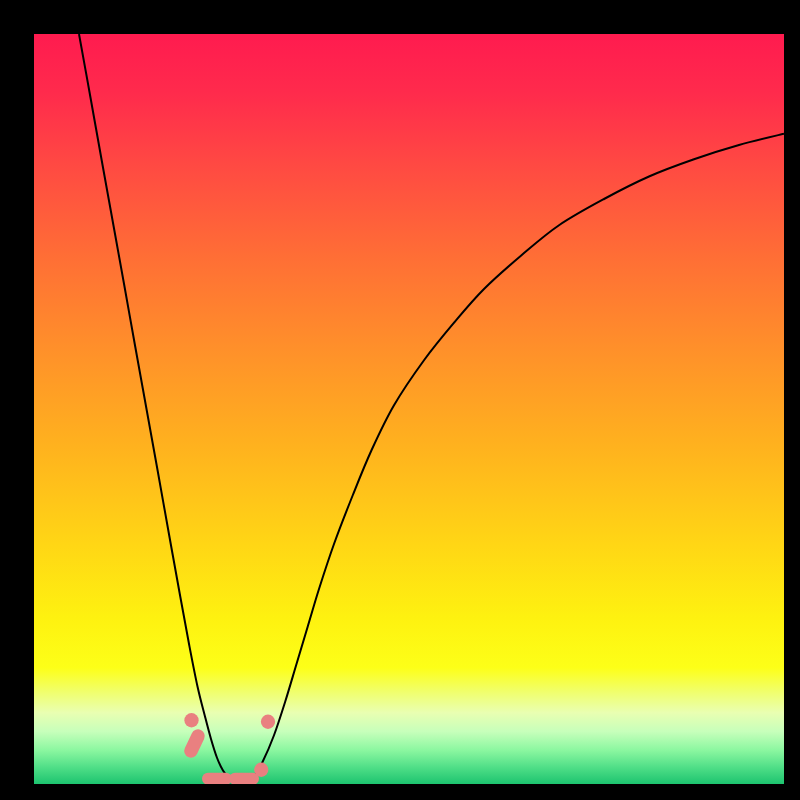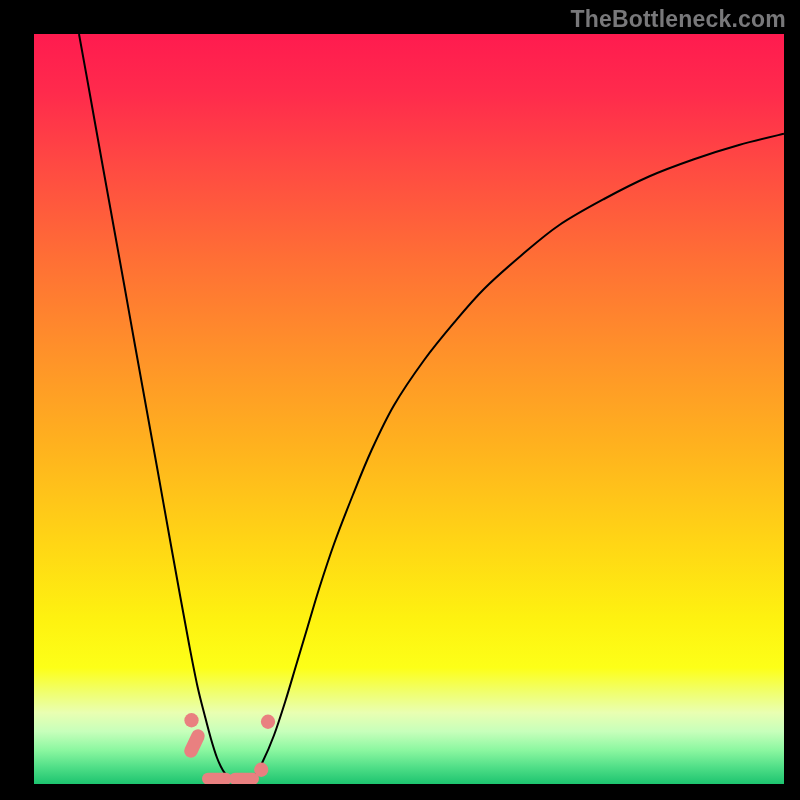--- a/index.html
+++ b/index.html
@@ -84,14 +84,13 @@
       <g id="markerGroup">
           <circle cx="157.50" cy="686.25" r="7.13" fill="#e98080"></circle>
           <rect x="-6.75" y="-15.00" width="13.50" height="30.00" rx="6.75" ry="6.75" fill="#e98080" transform="translate(160.50,709.50) rotate(25)"></rect>
           <rect x="-15.00" y="-6.00" width="30.00" height="12.00" rx="6.00" ry="6.00" fill="#e98080" transform="translate(183.00,744.75) rotate(0)"></rect>
           <rect x="-15.00" y="-6.00" width="30.00" height="12.00" rx="6.00" ry="6.00" fill="#e98080" transform="translate(210.00,744.75) rotate(0)"></rect>
           <circle cx="227.25" cy="735.75" r="7.13" fill="#e98080"></circle>
           <circle cx="234.00" cy="687.75" r="7.13" fill="#e98080"></circle>
         </g>
     </svg>
   </div>
-  <div class="watermark">TheBottleneck.com</div>
 </div>
 
 </body></html>

